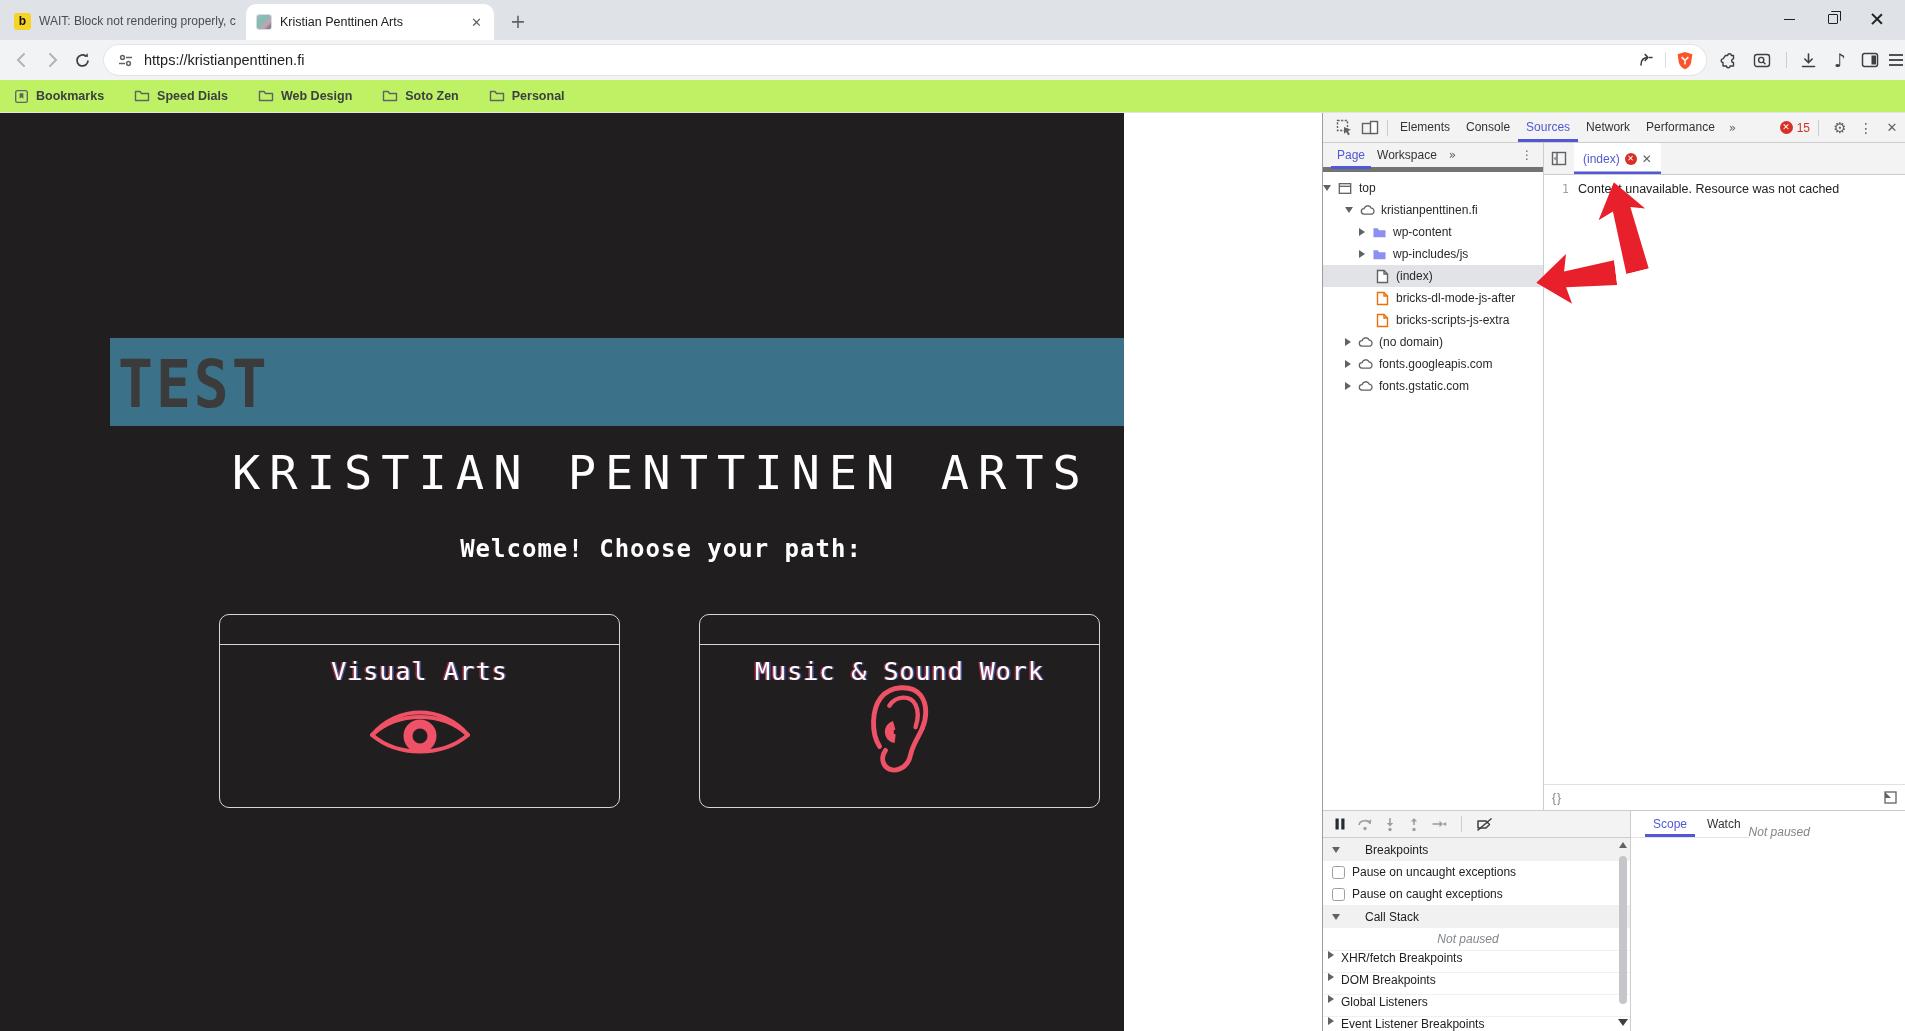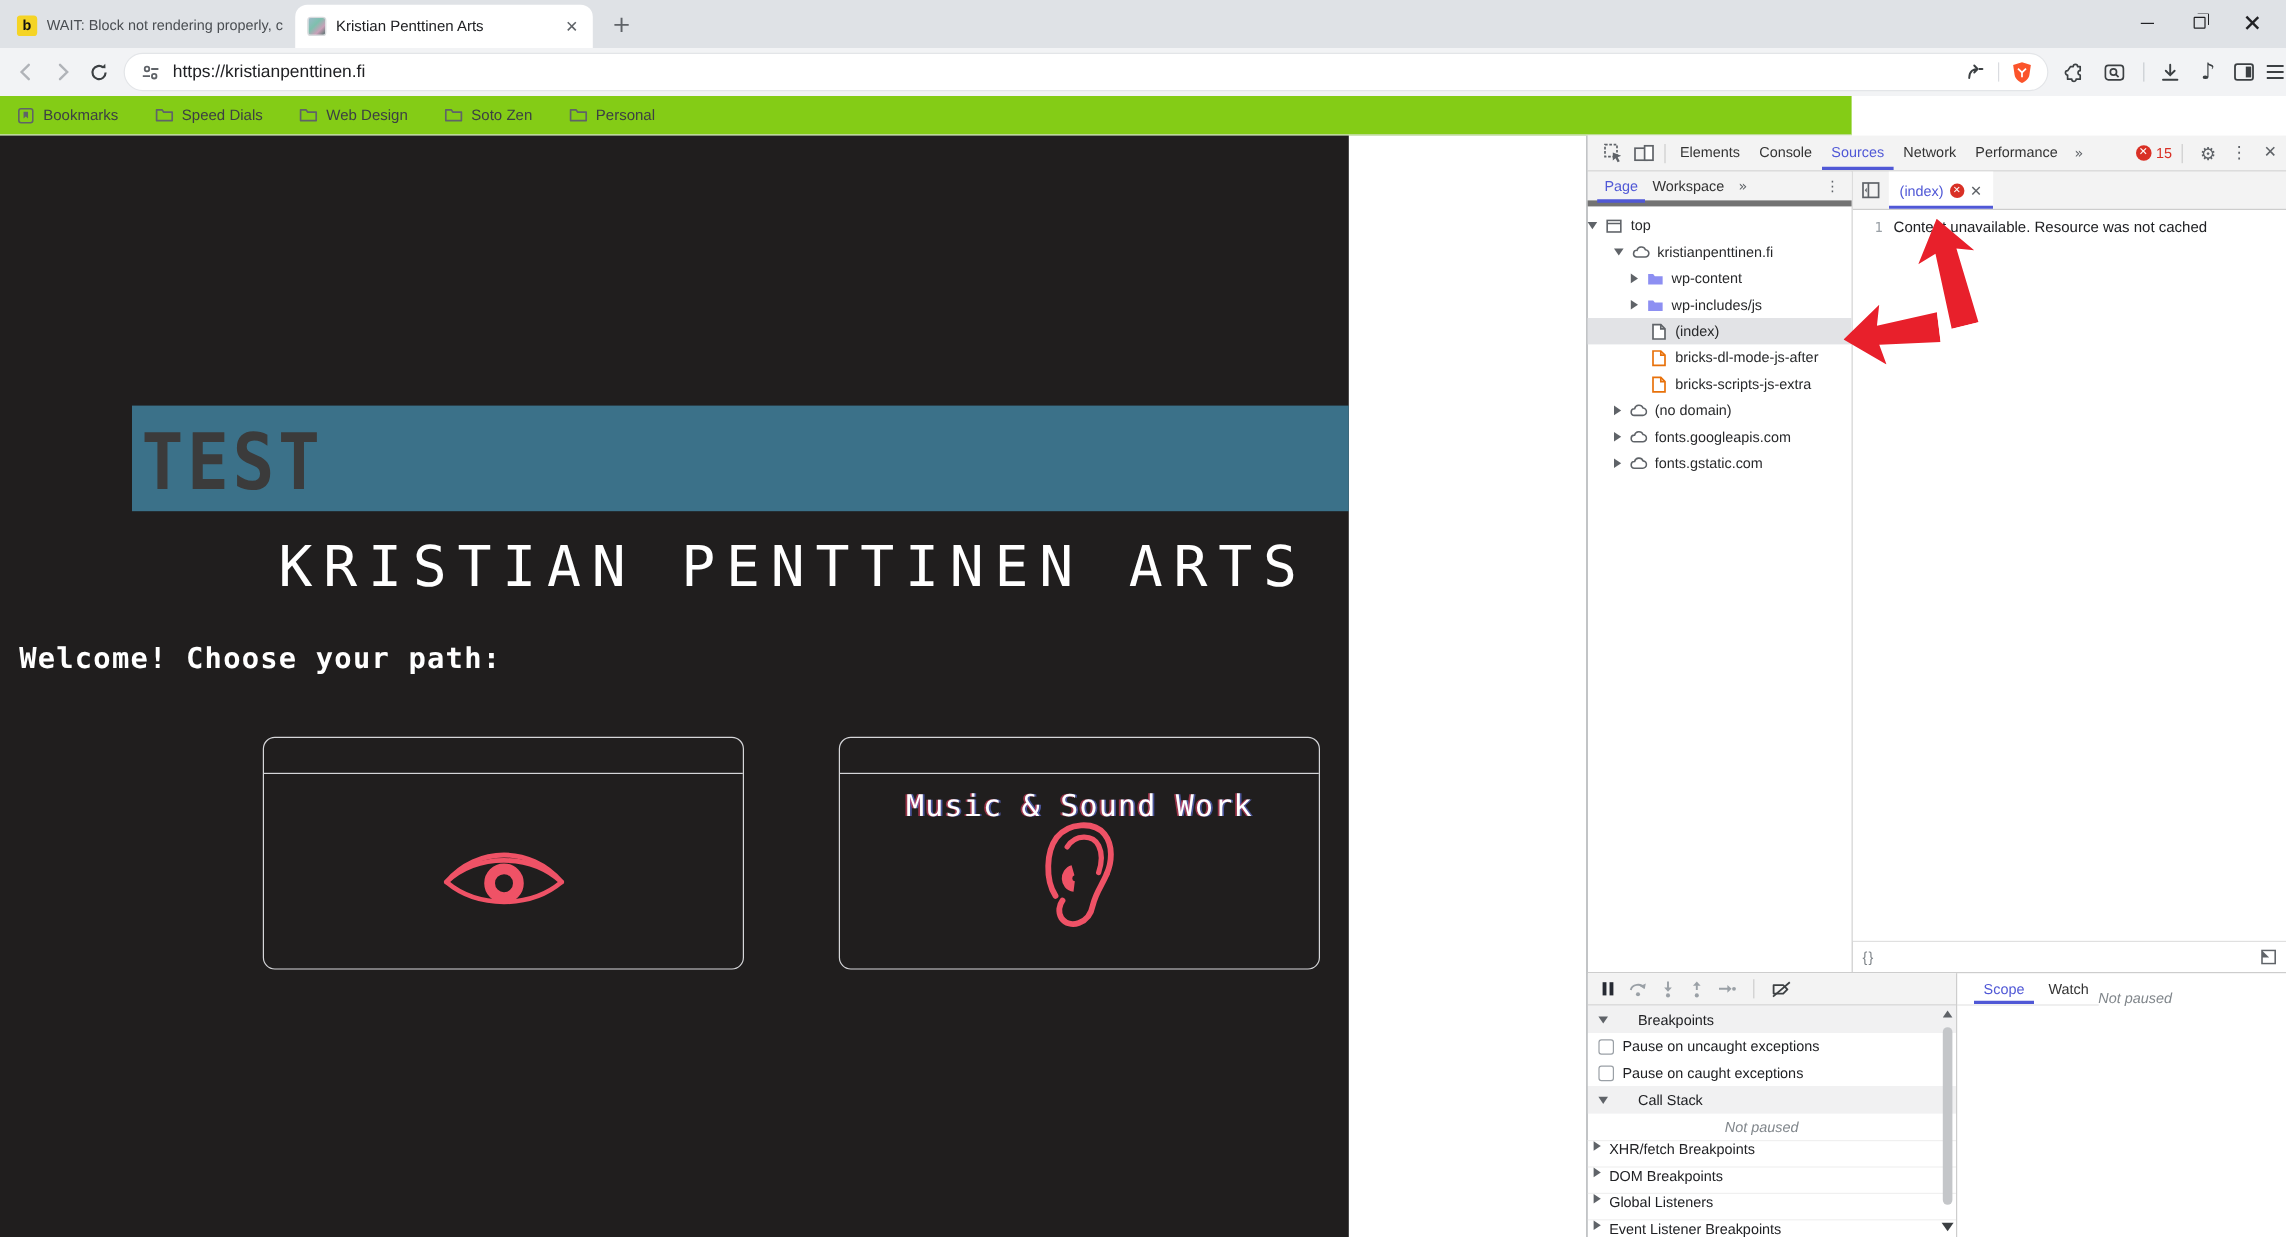--- a/index.html
+++ b/index.html
@@ -31,29 +31,29 @@
   
   .toolbar { position:absolute; left:0; top:40px; width:1905px; height:40px; background:#f2f3f5; }
   .navbtn { position:absolute; top:8px; width:24px; height:24px; display:flex; align-items:center; justify-content:center; }
   .addressbar { position:absolute; left:104px; top:5px; width:1602px; height:30px; background:#fff; border-radius:15px; display:flex; align-items:center; box-shadow:0 0 0 1px #e3e5e8; }
   .url-text { margin-left:10px; font-size:14.5px; color:#202124; flex:1; }
   .abar-sep { width:1px; height:16px; background:#dadce0; margin:0 10px; }
   .rt-icon { position:absolute; top:8px; width:24px; height:24px; display:flex; align-items:center; justify-content:center; }
   .tb-sep { position:absolute; top:12px; width:1px; height:16px; background:#c9ccd1; }
 
   
-  .bookmarksbar { position:absolute; left:0; top:80px; width:1543px; height:33px; background:#84cc16; border-bottom:1px solid #e2e4e7; display:flex; align-items:center; padding-left:14px; }
+  .bookmarksbar { position:absolute; left:0; top:80px; width:1905px; height:33px; background:#bef264; border-bottom:1px solid #e2e4e7; display:flex; align-items:center; padding-left:14px;font-weight:bold; }
   .bm-item { display:flex; align-items:center; gap:7px; font-size:12.5px; color:#3c4043; margin-right:30px; }
 
   
   .page { position:absolute; left:0; top:113px; width:1124px; height:918px; background:#201e1e; overflow:hidden; }
   .banner { position:absolute; left:110px; top:225px; width:1101px; height:88px; background:#3b7189; }
   .banner-text { font-family:"DejaVu Sans Mono", monospace; font-weight:bold; font-size:58px; color:#3b3b3b; letter-spacing:3px; line-height:84px; padding-left:8px; display:inline-block; transform:scaleY(1.12); transform-origin:top left; }
   .site-title { position:absolute; left:0; top:332px; width:1322px; text-align:center; color:#fff; font-family:"DejaVu Sans Mono", monospace; font-size:47px; letter-spacing:9px; font-weight:500; }
-  .site-subtitle { position:absolute; left:0; top:422px; width:1322px; text-align:left; color:#fff; font-family:"DejaVu Sans Mono", monospace; font-size:24px; font-weight:bold; letter-spacing:1px;margin-left:16px; }
+  .site-subtitle { position:absolute; left:0; top:422px; width:1322px; text-align:center; color:#fff; font-family:"DejaVu Sans Mono", monospace; font-size:24px; font-weight:bold; letter-spacing:1px; }
   .card { position:absolute; top:501px; width:401px; height:194px; border:1px solid #d5d6d9; border-radius:10px; }
   .card::before { content:""; position:absolute; left:0; right:0; top:29px; border-top:1px solid #d5d6d9; }
   .card1 { left:219px; } .card2 { left:699px; }
   .card-label { margin-top:42px; text-align:center; color:#fff; font-family:"DejaVu Sans Mono", monospace; font-size:25px; letter-spacing:1px;
     text-shadow:-1.5px 0 rgba(255,70,110,.55), 1.5px 0 rgba(110,130,255,.55); }
   .card-icon { position:absolute; left:0; right:0; display:flex; justify-content:center; }
   .cursor { position:absolute; left:1150px; top:405px; }
 
   
   .devtools { position:absolute; left:1322px; top:113px; width:583px; height:918px; background:#fff; border-left:1px solid #9a9da1; font-size:12px; color:#202124; }
@@ -249,20 +249,21 @@
   </div>
 
   <div class="page">
     <div class="banner">
       <span class="banner-text">TEST</span>
     </div>
     <div class="site-title">KRISTIAN PENTTINEN ARTS</div>
     <div class="site-subtitle">Welcome! Choose your path:</div>
 
     <div class="card card1">
+      <div class="card-label">Visual Arts</div>
       <div class="card-icon" style="top:82px">
         <svg width="106" height="64" viewBox="0 0 104 64">
           <path d="M4 38 C 30 8, 74 8, 100 38" stroke="#ef5266" stroke-width="4" fill="none" stroke-linecap="round"></path>
           <path d="M4 38 C 30 14, 74 14, 100 38 C 74 60, 30 60, 4 38 Z" stroke="#ef5266" stroke-width="4" fill="none" stroke-linejoin="round"></path>
           <circle cx="52" cy="39" r="12" stroke="#ef5266" stroke-width="9" fill="none"></circle>
         </svg>
       </div>
     </div>
     <div class="card card2">
       <div class="card-label">Music &amp; Sound Work</div>

